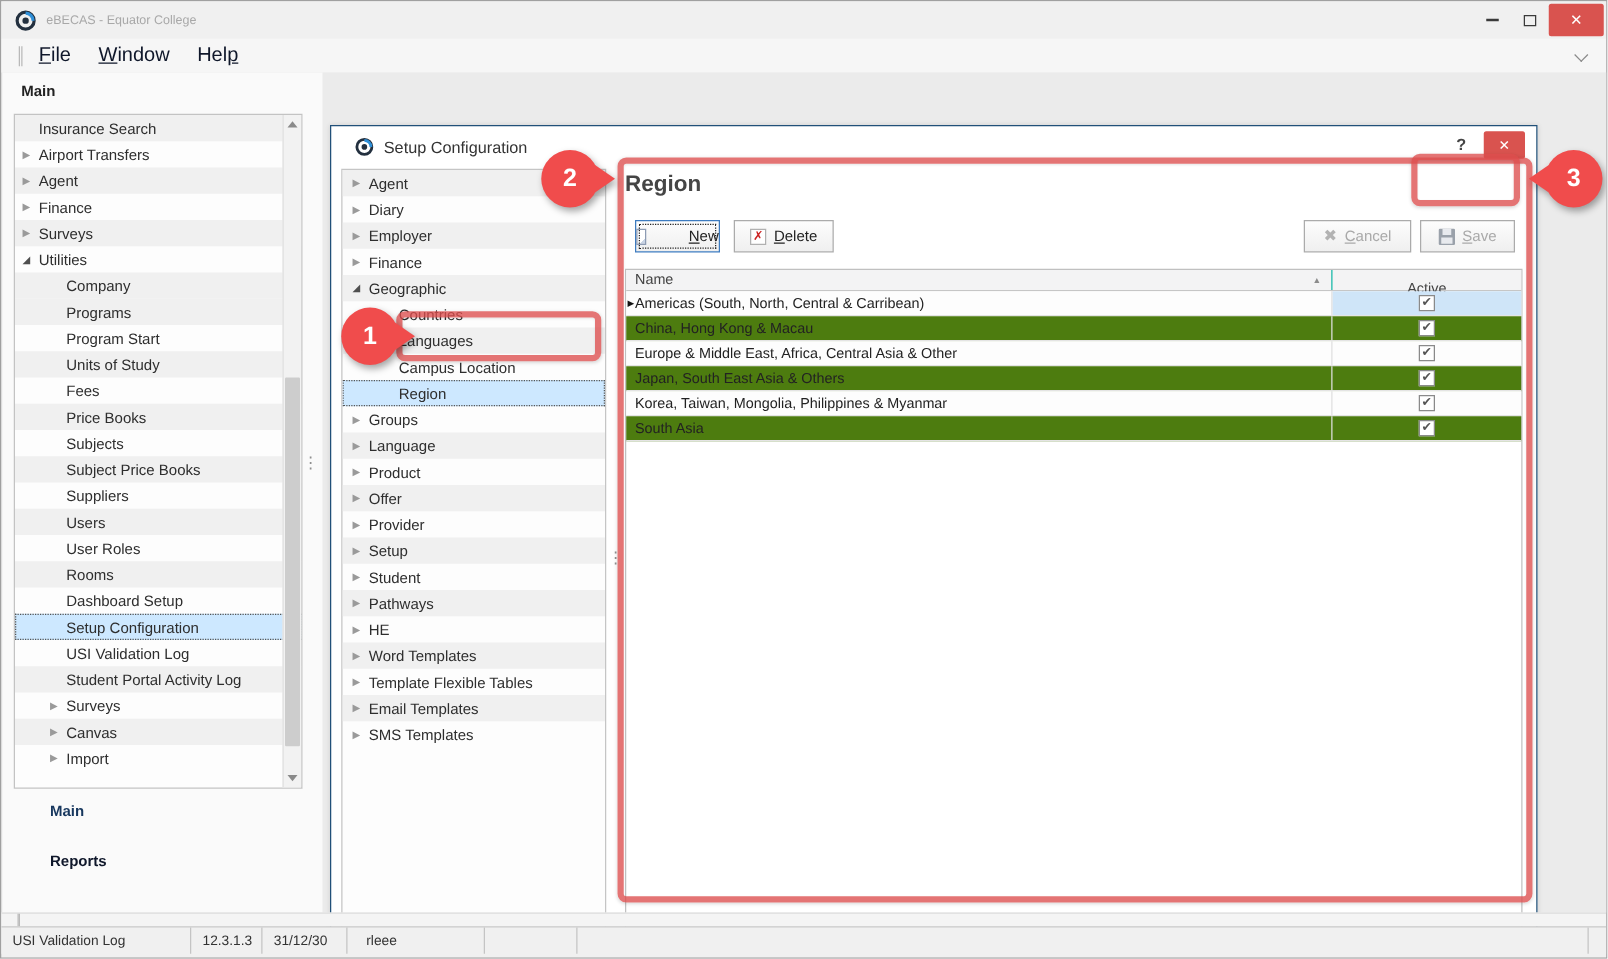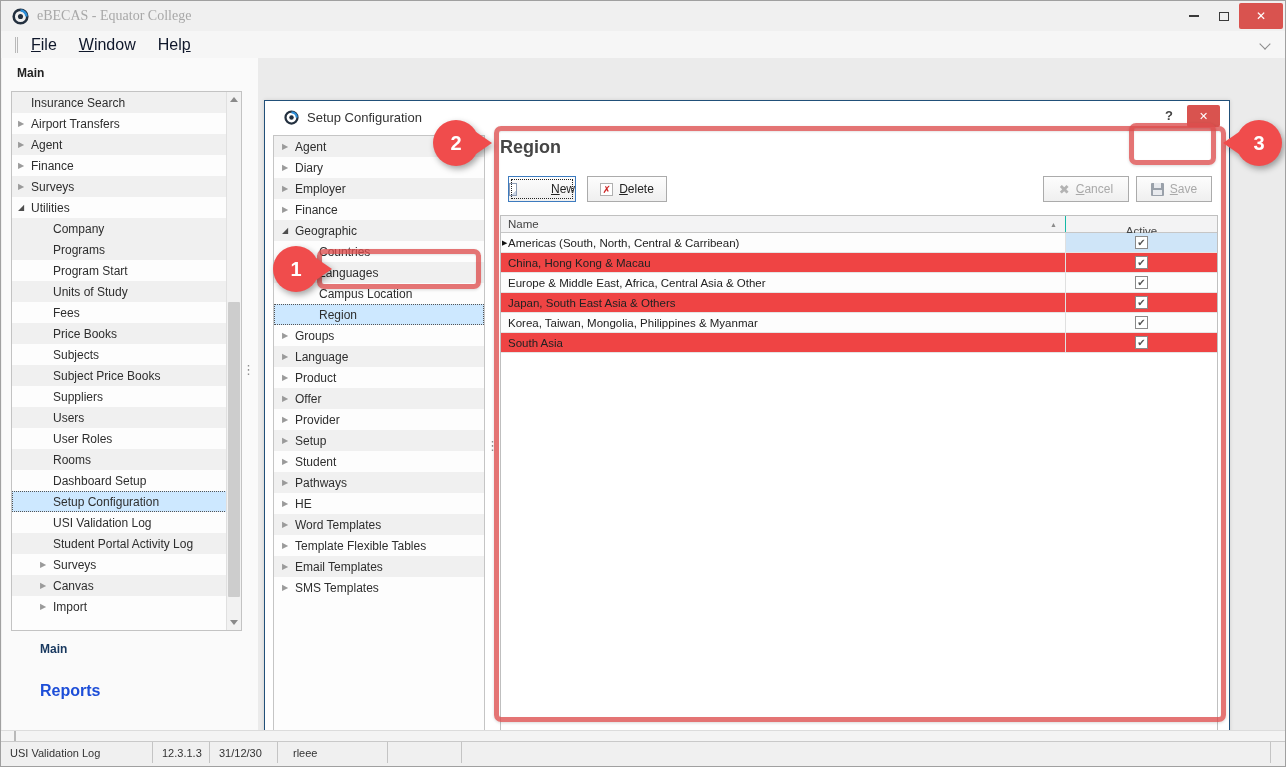--- a/index.html
+++ b/index.html
@@ -2,21 +2,21 @@
 <html><head>
 <meta charset="utf-8">
 <style>
   * { margin:0; padding:0; box-sizing:border-box; }
   html,body { width:1286px; height:767px; font-family:"Liberation Sans","DejaVu Sans",sans-serif; }
   #window { position:relative; width:1286px; height:767px; background:#f0f0f0; border:1px solid #a0a0a0; overflow:hidden; }
 
   
   .titlebar { position:absolute; left:0; top:0; width:100%; height:30px; background:#f0f0f0; display:flex; align-items:center; }
   .app-logo { width:17px; height:17px; margin-left:11px; }
-  .title-text { margin-left:8px; font-size:14px; color:#a8a8a8;font-family:Liberation Serif, serif; }
+  .title-text { margin-left:8px; font-size:10px; color:#a8a8a8; }
   .winbtns { position:absolute; right:2px; top:2px; display:flex; }
   .wbtn { width:30px; height:26px; display:flex; align-items:center; justify-content:center; }
   .wbtn.close { width:44px; background:#d9534f; border-radius:2px; color:#fff; font-size:12px; font-weight:bold; }
   .ic-min { width:10px; height:2px; background:#3a3a3a; }
   .ic-max { width:10px; height:9px; border:1.5px solid #3a3a3a; }
 
   
   .menubar { position:absolute; left:0; top:30px; width:100%; height:27px; background:#f6f6f6; display:flex; align-items:center; }
   .grip { width:3px; height:16px; border-left:1px solid #b9b9b9; border-right:1px solid #b9b9b9; margin-left:14px; }
   .menu-item { font-size:16px; color:#0f172a; padding:4px 9px; margin-left:4px; }
@@ -37,21 +37,21 @@
   .trow .arrow.exp { color:#4f4f4f; }
   .trow.sel { background:#cde8ff; outline:1px dotted #555; outline-offset:-1px; }
 
   .v-scroll { position:absolute; right:0; top:0; width:15px; height:100%; background:#f2f2f2; border-left:1px solid #e0e0e0; }
   .sb-arrow { position:absolute; left:3px; width:0; height:0; border-left:4px solid transparent; border-right:4px solid transparent; }
   .sb-up { top:5px; border-bottom:5px solid #8a8a8a; }
   .sb-dn { bottom:5px; border-top:5px solid #8a8a8a; }
   .sb-thumb { position:absolute; left:1px; width:12px; background:#cdcdcd; border-radius:1px; }
 
   .lp-foot-main { position:absolute; left:38px; top:584px; font-size:12px; font-weight:bold; color:#17375e; }
-  .lp-foot-reports { position:absolute; left:38px; top:624px; font-size:16px; font-weight:bold; color:#1d4ed8; }
+  .lp-foot-reports { position:absolute; left:38px; top:624px; font-size:12px; font-weight:bold; color:#0f172a; }
   .splitter-dots { position:absolute; font-size:13px; color:#8f8f8f; letter-spacing:0; line-height:4px; }
 
   
   .dialog { position:absolute; left:262px; top:42px; width:966px; height:658px; background:#fff; border:1px solid #215079; box-shadow:0 0 4px rgba(0,0,0,.12); }
   .dlg-titlebar { position:absolute; left:0; top:0; width:100%; height:32px; display:flex; align-items:center; }
   .dlg-logo { width:15px; height:15px; margin-left:19px; }
   .dlg-title { margin-left:8px; font-size:13px; color:#333; }
   .dlg-help { position:absolute; right:52px; top:7px; font-size:13px; font-weight:bold; color:#444; width:16px; text-align:center; }
   .dlg-close { position:absolute; right:9px; top:4px; width:33px; height:22px; background:#d9534f; border-radius:2px; color:#fff; font-size:11px; font-weight:bold; display:flex; align-items:center; justify-content:center; }
 
@@ -76,21 +76,21 @@
   .ic-floppy:before { content:""; position:absolute; left:3px; top:0; width:7px; height:5px; background:#e8eaee; }
   .ic-floppy:after { content:""; position:absolute; left:2px; bottom:1px; width:9px; height:5px; background:#e8eaee; }
 
   
   .grid { position:absolute; left:5px; top:80px; width:718px; height:532px; border:1px solid #c0c0c0; background:#fff; }
   .ghead { display:flex; height:17px; background:#f3f3f4; border-bottom:1px solid #c6c6c6; font-size:11.5px; color:#444; }
   .gh-name { width:565px; display:flex; align-items:center; padding-left:7px; border-right:1px solid #14b8a6; position:relative; }
   .gh-name .sort { position:absolute; right:8px; font-size:7px; color:#8b8b8b; }
   .gh-active { flex:1; display:flex; align-items:center; justify-content:center;margin-top:14px; }
   .grow { display:flex; height:20px; border-bottom:1px solid #e4e4e4; font-size:11.5px; color:#222; background:#fdfdfd; }
-  .grow.stripe { background:#ef4444;justify-content:space-between; }
+  .grow.stripe { background:#4d7c0f;justify-content:space-between; }
   .gc-name { width:565px; display:flex; align-items:center; padding-left:7px; border-right:1px solid #e0e0e0; position:relative; white-space:nowrap; overflow:hidden; }
   .gc-name .marker { position:absolute; left:1px; font-size:7px; color:#111; }
   .gc-name .ntext { margin-left:0; }
   .grow.selrow .gc-name .ntext { margin-left:0; }
   .gc-active { flex:1; display:flex; align-items:center; justify-content:center; }
   .gc-active.selcell { background:#cfe5f8; }
   .cb { width:13px; height:13px; background:#fff; border:1px solid #8a8a8a; font-size:10px; line-height:12px; text-align:center; color:#555; }
 
   
   .ann { position:absolute; pointer-events:none; z-index:50; }

